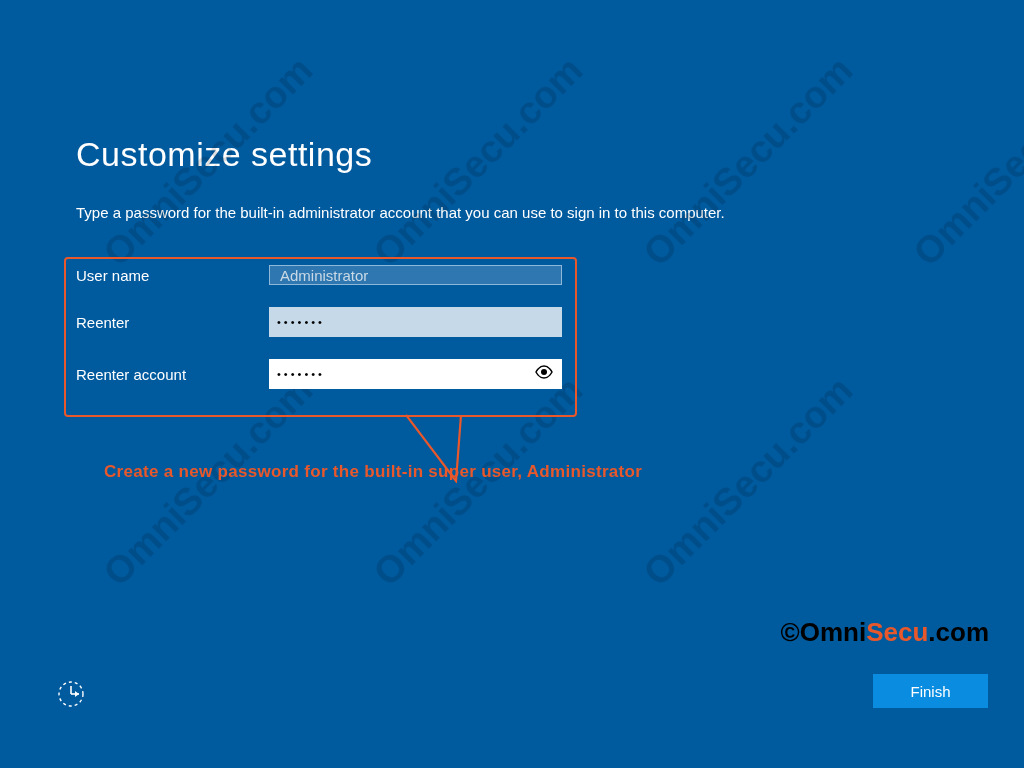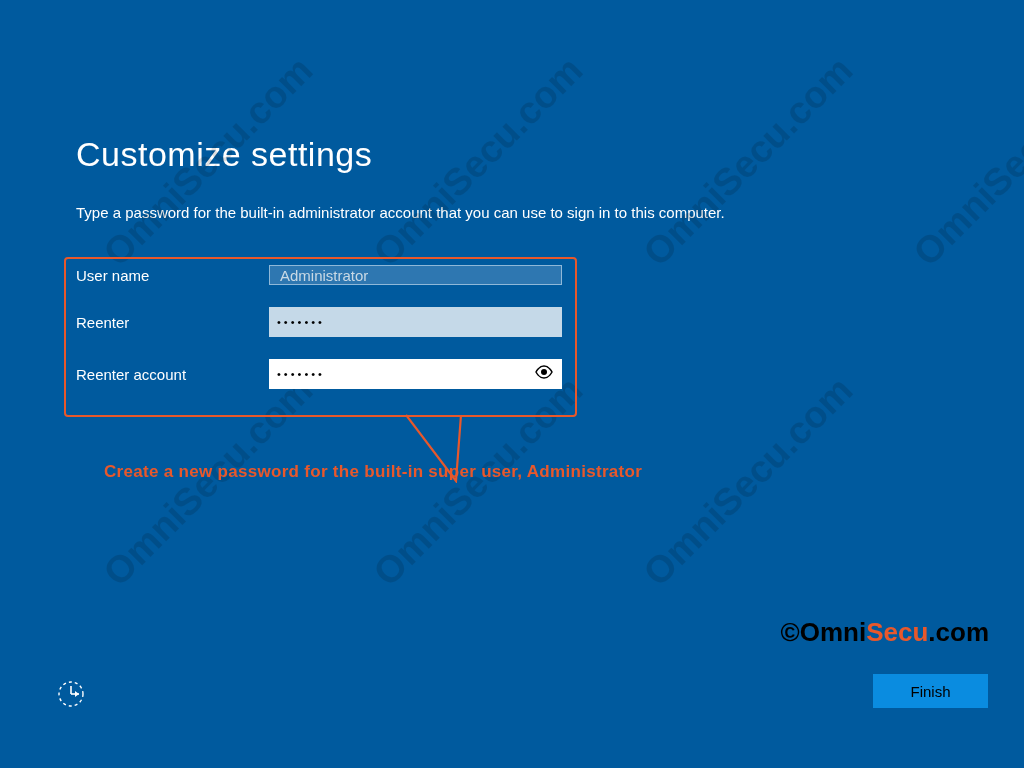--- a/index.html
+++ b/index.html
@@ -115,21 +115,21 @@
       font-weight: bold;
     }
     .copyright .orange { color: #e8582b; }
     .finish-btn {
       position: absolute;
       right: 36px;
       bottom: 60px;
       width: 115px;
       height: 34px;
       background: #0a8ce0;
-      color: #000000;
+      color: #ffffff;
       border: none;
       font-size: 15px;
       cursor: pointer;
       font-family: "Segoe UI", Arial, sans-serif;
       text-align: center;
     }
     .access-icon {
       position: absolute;
       left: 57px;
       bottom: 60px;

